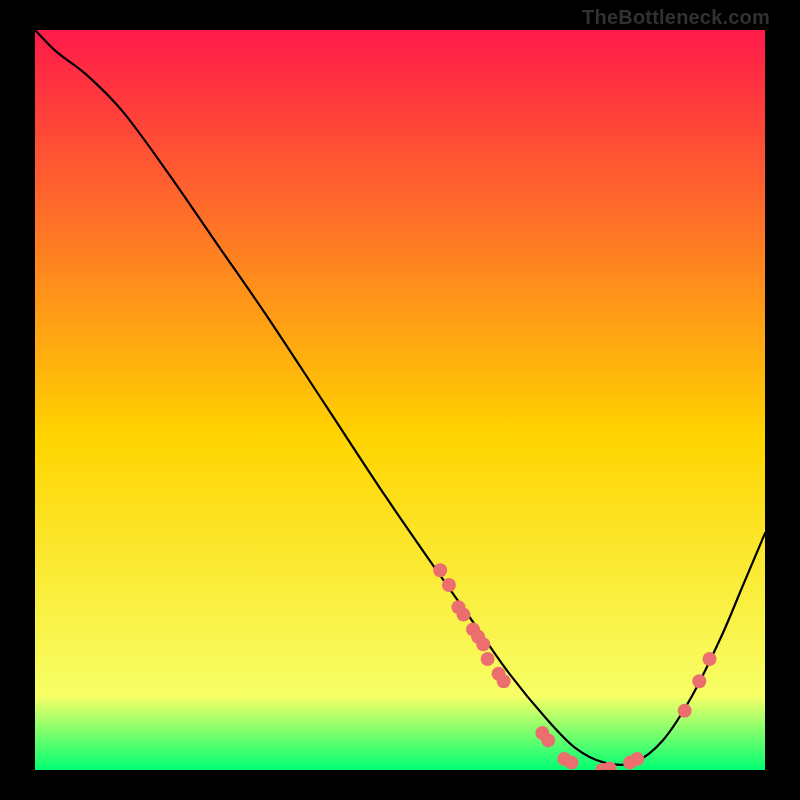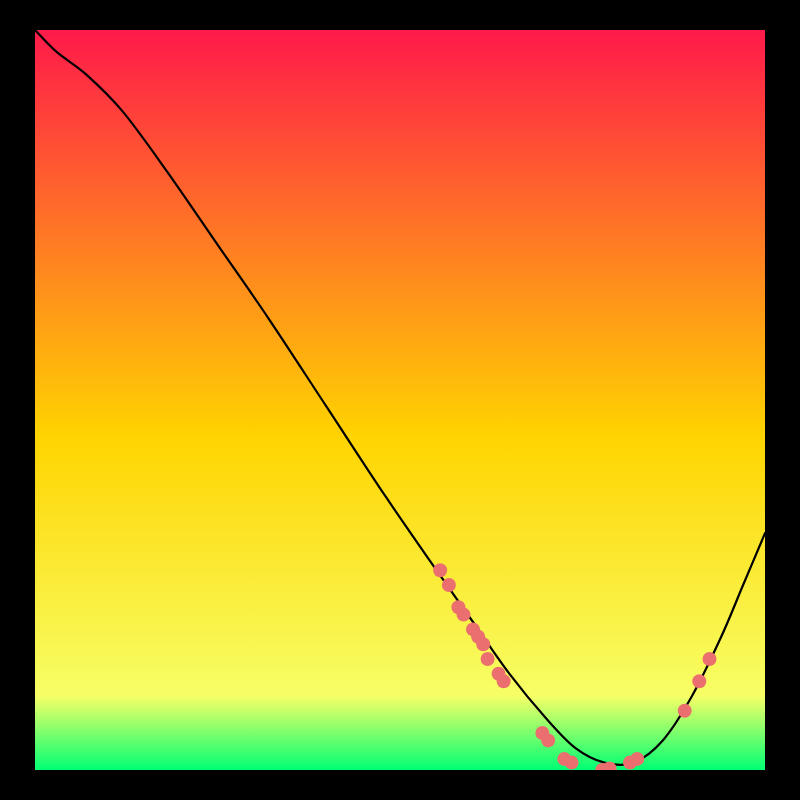--- a/index.html
+++ b/index.html
@@ -38,20 +38,21 @@
     color: #313131;
     letter-spacing: 0.2px;
     user-select: none;
   }
 </style>
 </head>
 <body>
 
 <div class="stage">
 
+  <div class="watermark">TheBottleneck.com</div>
 
   <div class="plotbox">
     <svg id="svg" viewBox="0 0 730 740" preserveAspectRatio="none">
       <defs>
         <linearGradient id="bg-grad" x1="0" y1="0" x2="0" y2="1">
           <stop id="g-top" offset="0%" stop-color="#ff1a4a"></stop>
           <stop id="g-mid1" offset="55%" stop-color="#ffd400"></stop>
           <stop id="g-mid2" offset="90%" stop-color="#f7ff66"></stop>
           <stop id="g-bot" offset="100%" stop-color="#00ff73"></stop>
         </linearGradient>

